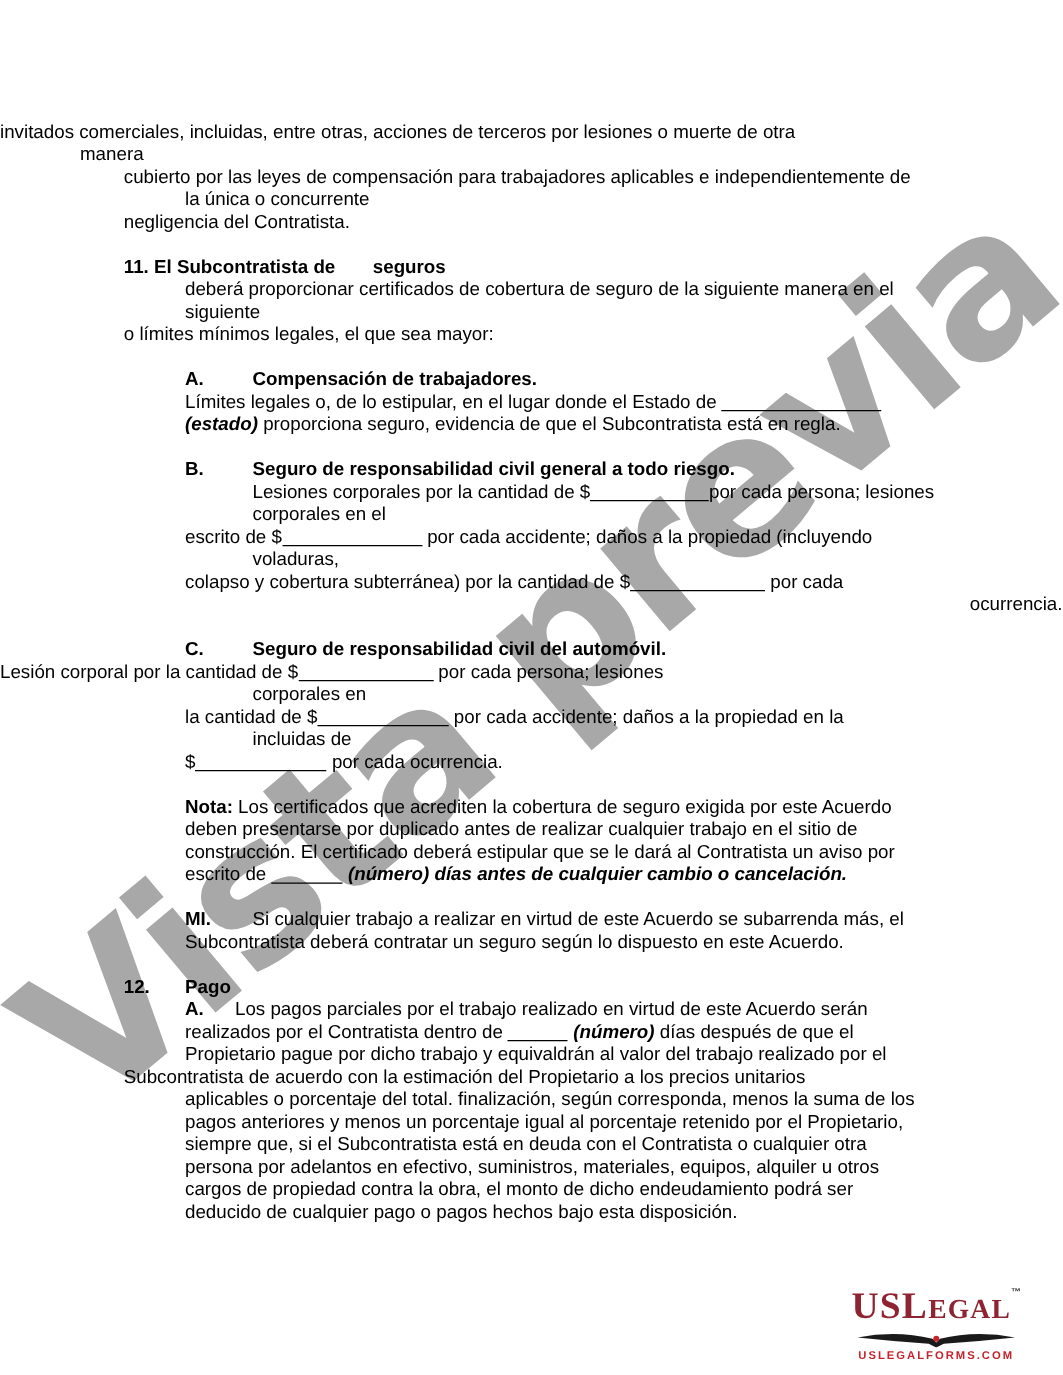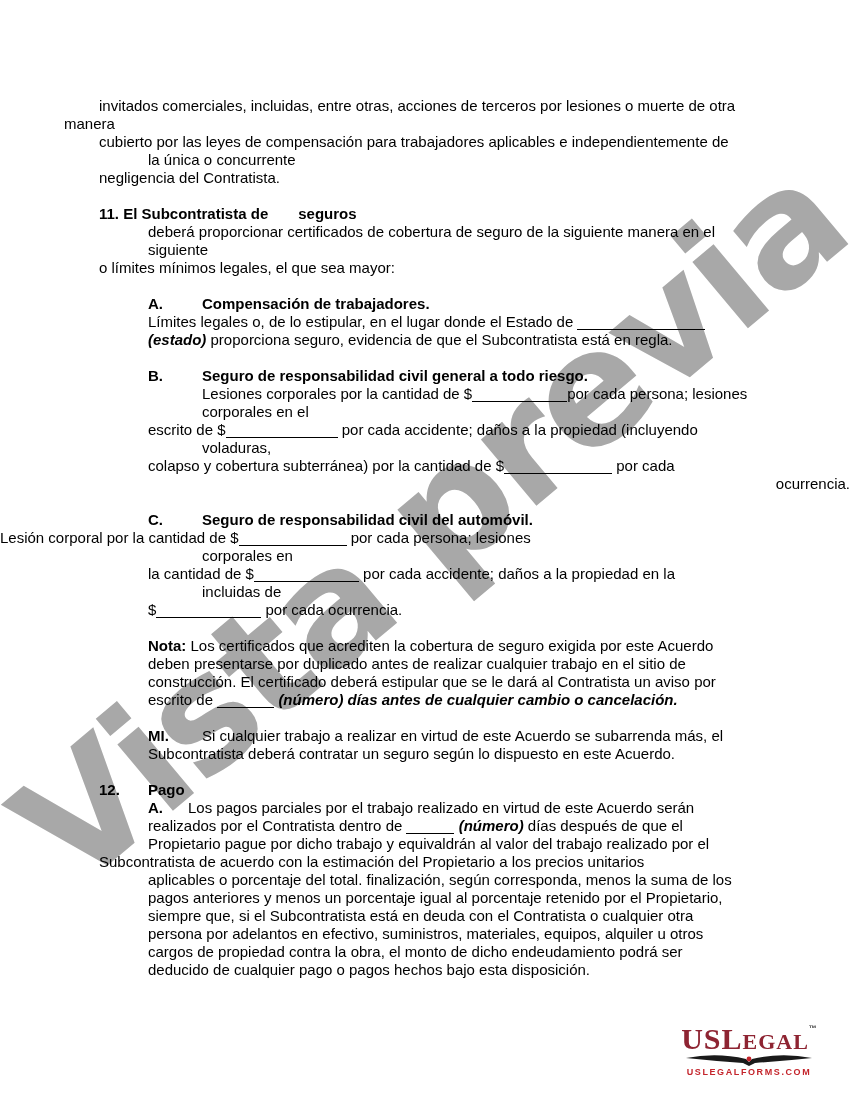--- a/index.html
+++ b/index.html
@@ -53,21 +53,21 @@
     right:26px;top:1018px;
     width:150px;
     text-align:center;
     z-index:2;
     cursor:pointer;
   }
   .logo-word{
     font-family:"Liberation Serif", serif;
     font-weight:bold;
     white-space:nowrap;
-    line-height:21px;
+    line-height:32px;
   }
   .lg-big{font-size:30px;letter-spacing:1px;}
   .lg-small{font-size:22px;letter-spacing:1px;}
   .lg-tm{font-size:8px;vertical-align:18px;color:#333;font-family:"Liberation Sans",sans-serif;}
   .eagle{margin:-1px auto 1px auto;width:128px;height:13px;}
   .eagle svg{display:block;width:128px;height:13px;}
   .logo-site{
     font-size:9px;
     font-weight:bold;
     letter-spacing:1.6px;
@@ -76,21 +76,21 @@
   }
 </style>
 </head>
 <body>
 
 <div class="page">
 
   <div class="watermark" style="color: rgb(168, 168, 168);">Vista previa</div>
 
   <div class="doc">
-      <div class="line" style="padding-left: 99px;"><span>invitados comerciales, incluidas, entre otras, acciones de terceros por lesiones o muerte de otra</span></div>
+      <div class="line" style=""><span>invitados comerciales, incluidas, entre otras, acciones de terceros por lesiones o muerte de otra</span></div>
       <div class="line" style="padding-left: 64px;"><span>manera</span></div>
       <div class="line" style="padding-left: 99px;"><span>cubierto por las leyes de compensación para trabajadores aplicables e independientemente de</span></div>
       <div class="line" style="padding-left: 148px;"><span>la única o concurrente</span></div>
       <div class="line" style="padding-left: 99px;"><span>negligencia del Contratista.</span></div>
       <div class="line spacer"></div>
       <div class="line" style="padding-left: 99px;"><span class="b">11. El Subcontratista de</span><span class="gap" style="width: 30px;"></span><span class="b">seguros</span></div>
       <div class="line" style="padding-left: 148px;"><span>deberá proporcionar certificados de cobertura de seguro de la siguiente manera en el</span></div>
       <div class="line" style="padding-left: 148px;"><span>siguiente</span></div>
       <div class="line" style="padding-left: 99px;"><span>o límites mínimos legales, el que sea mayor:</span></div>
       <div class="line spacer"></div>

